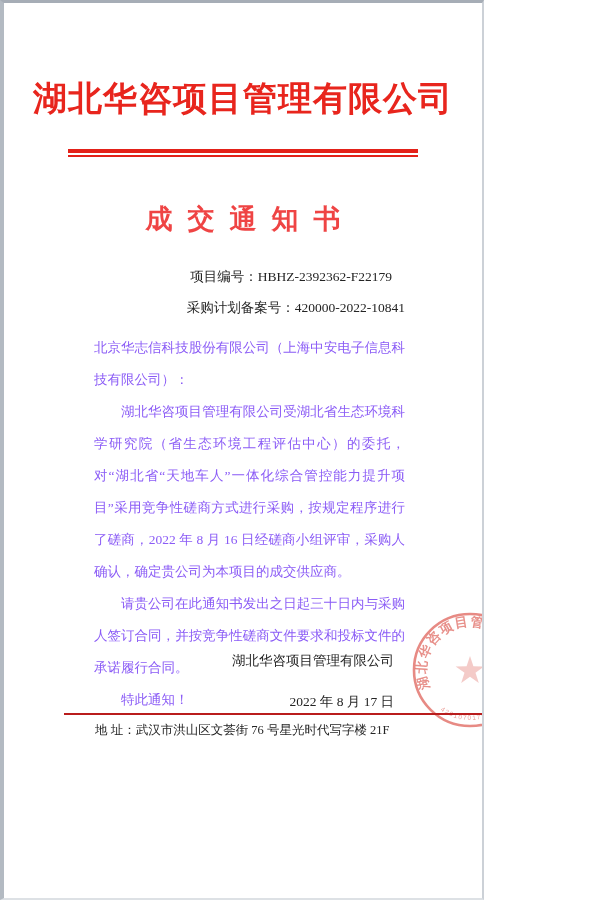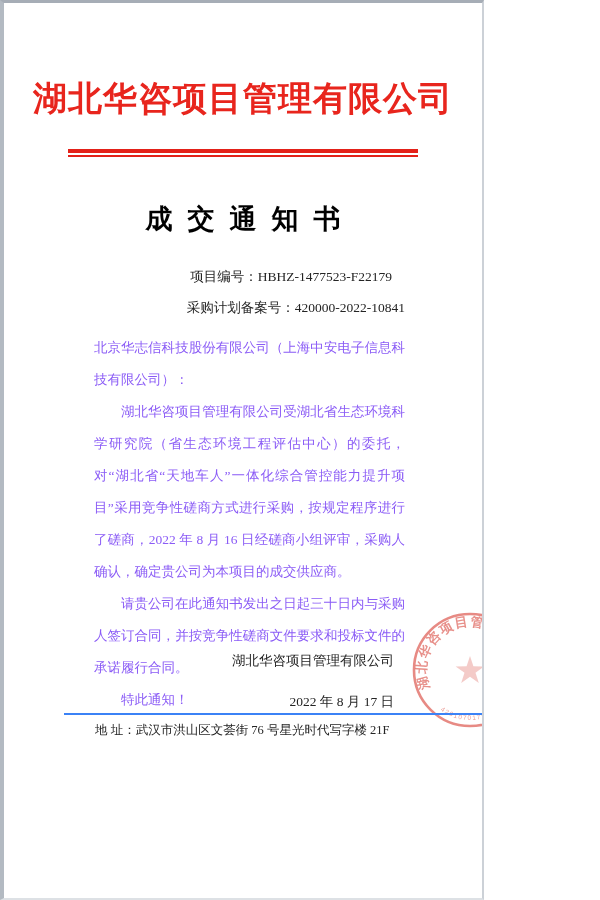--- a/index.html
+++ b/index.html
@@ -32,21 +32,21 @@
     border-top:4px solid #e32119;
     border-bottom:2px solid #e32119;
   }
   .doc-title{
     margin-top:44px;
     text-align:center;
     font-weight:700;
     font-size:27px;
     letter-spacing:15px;
     text-indent:15px;
-    color:#000000;
+    color:#ef4444;
     white-space:nowrap;
   }
   .meta{
     margin-top:24px;
     padding-right:77px;
     text-align:right;
     font-size:13.5px;
     line-height:31px;
     color:#242424;
   }
@@ -79,41 +79,41 @@
     width:120px;
     height:120px;
     mix-blend-mode:multiply;
     opacity:0.88;
   }
   .footer{
     position:absolute;
     left:60px;
     top:710px;
     width:452px;
-    border-top:2px solid #3b82f6;
+    border-top:2px solid #b91c1c;
     padding:5px 0 0 31px;
     font-size:12.5px;
     line-height:20px;
     color:#242424;
   }
   .footer div{white-space:nowrap;}
 </style>
 </head>
 <body>
 
 <div class="page">
 
   <div class="letterhead">湖北华咨项目管理有限公司</div>
 
   <div class="rule"></div>
 
   <div class="doc-title">成交通知书</div>
 
   <div class="meta">
-    <div class="m1">项目编号：HBHZ-1477523-F22179</div>
+    <div class="m1">项目编号：HBHZ-2392362-F22179</div>
     <div class="m2">采购计划备案号：420000-2022-10841</div>
   </div>
 
   <div class="body">
     <p>北京华志信科技股份有限公司（上海中安电子信息科技有限公司）：</p>
     <p class="indent">湖北华咨项目管理有限公司受湖北省生态环境科学研究院（省生态环境工程评估中心）的委托，对“湖北省“天地车人”一体化综合管控能力提升项目”采用竞争性磋商方式进行采购，按规定程序进行了磋商，2022 年 8 月 16 日经磋商小组评审，采购人确认，确定贵公司为本项目的成交供应商。</p>
     <p class="indent">请贵公司在此通知书发出之日起三十日内与采购人签订合同，并按竞争性磋商文件要求和投标文件的承诺履行合同。</p>
     <p class="indent">特此通知！</p>
   </div>
 

